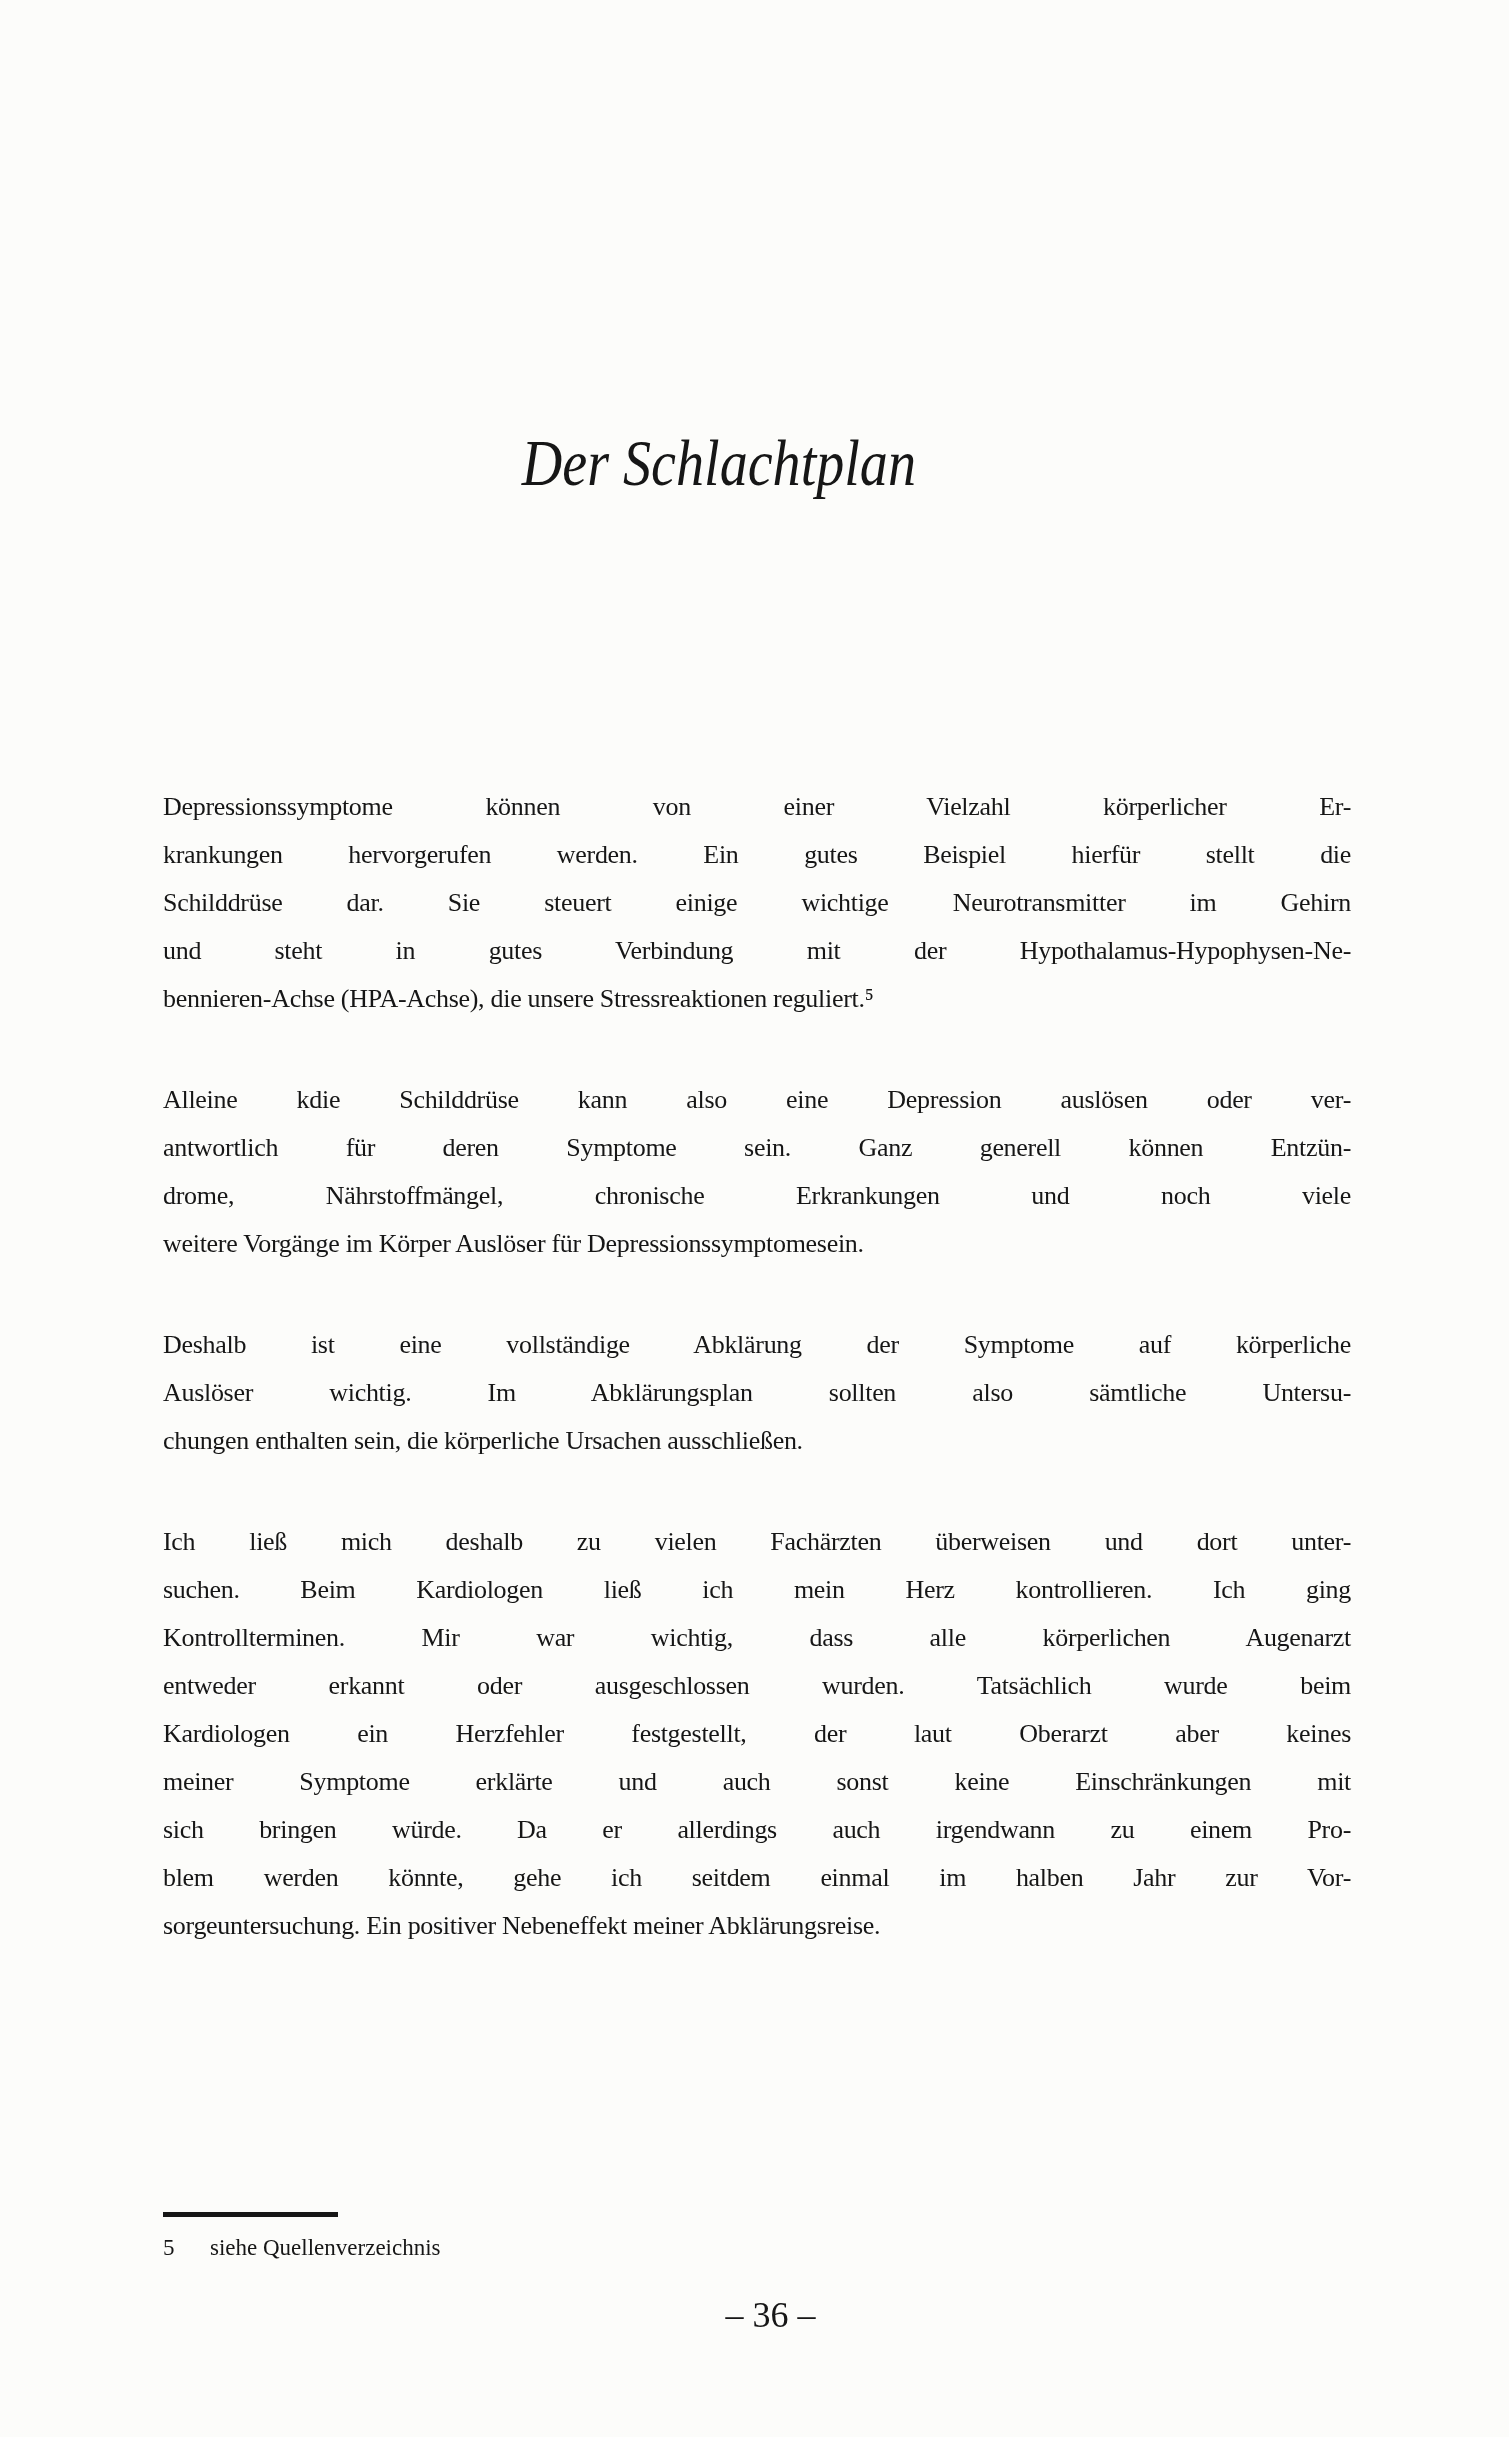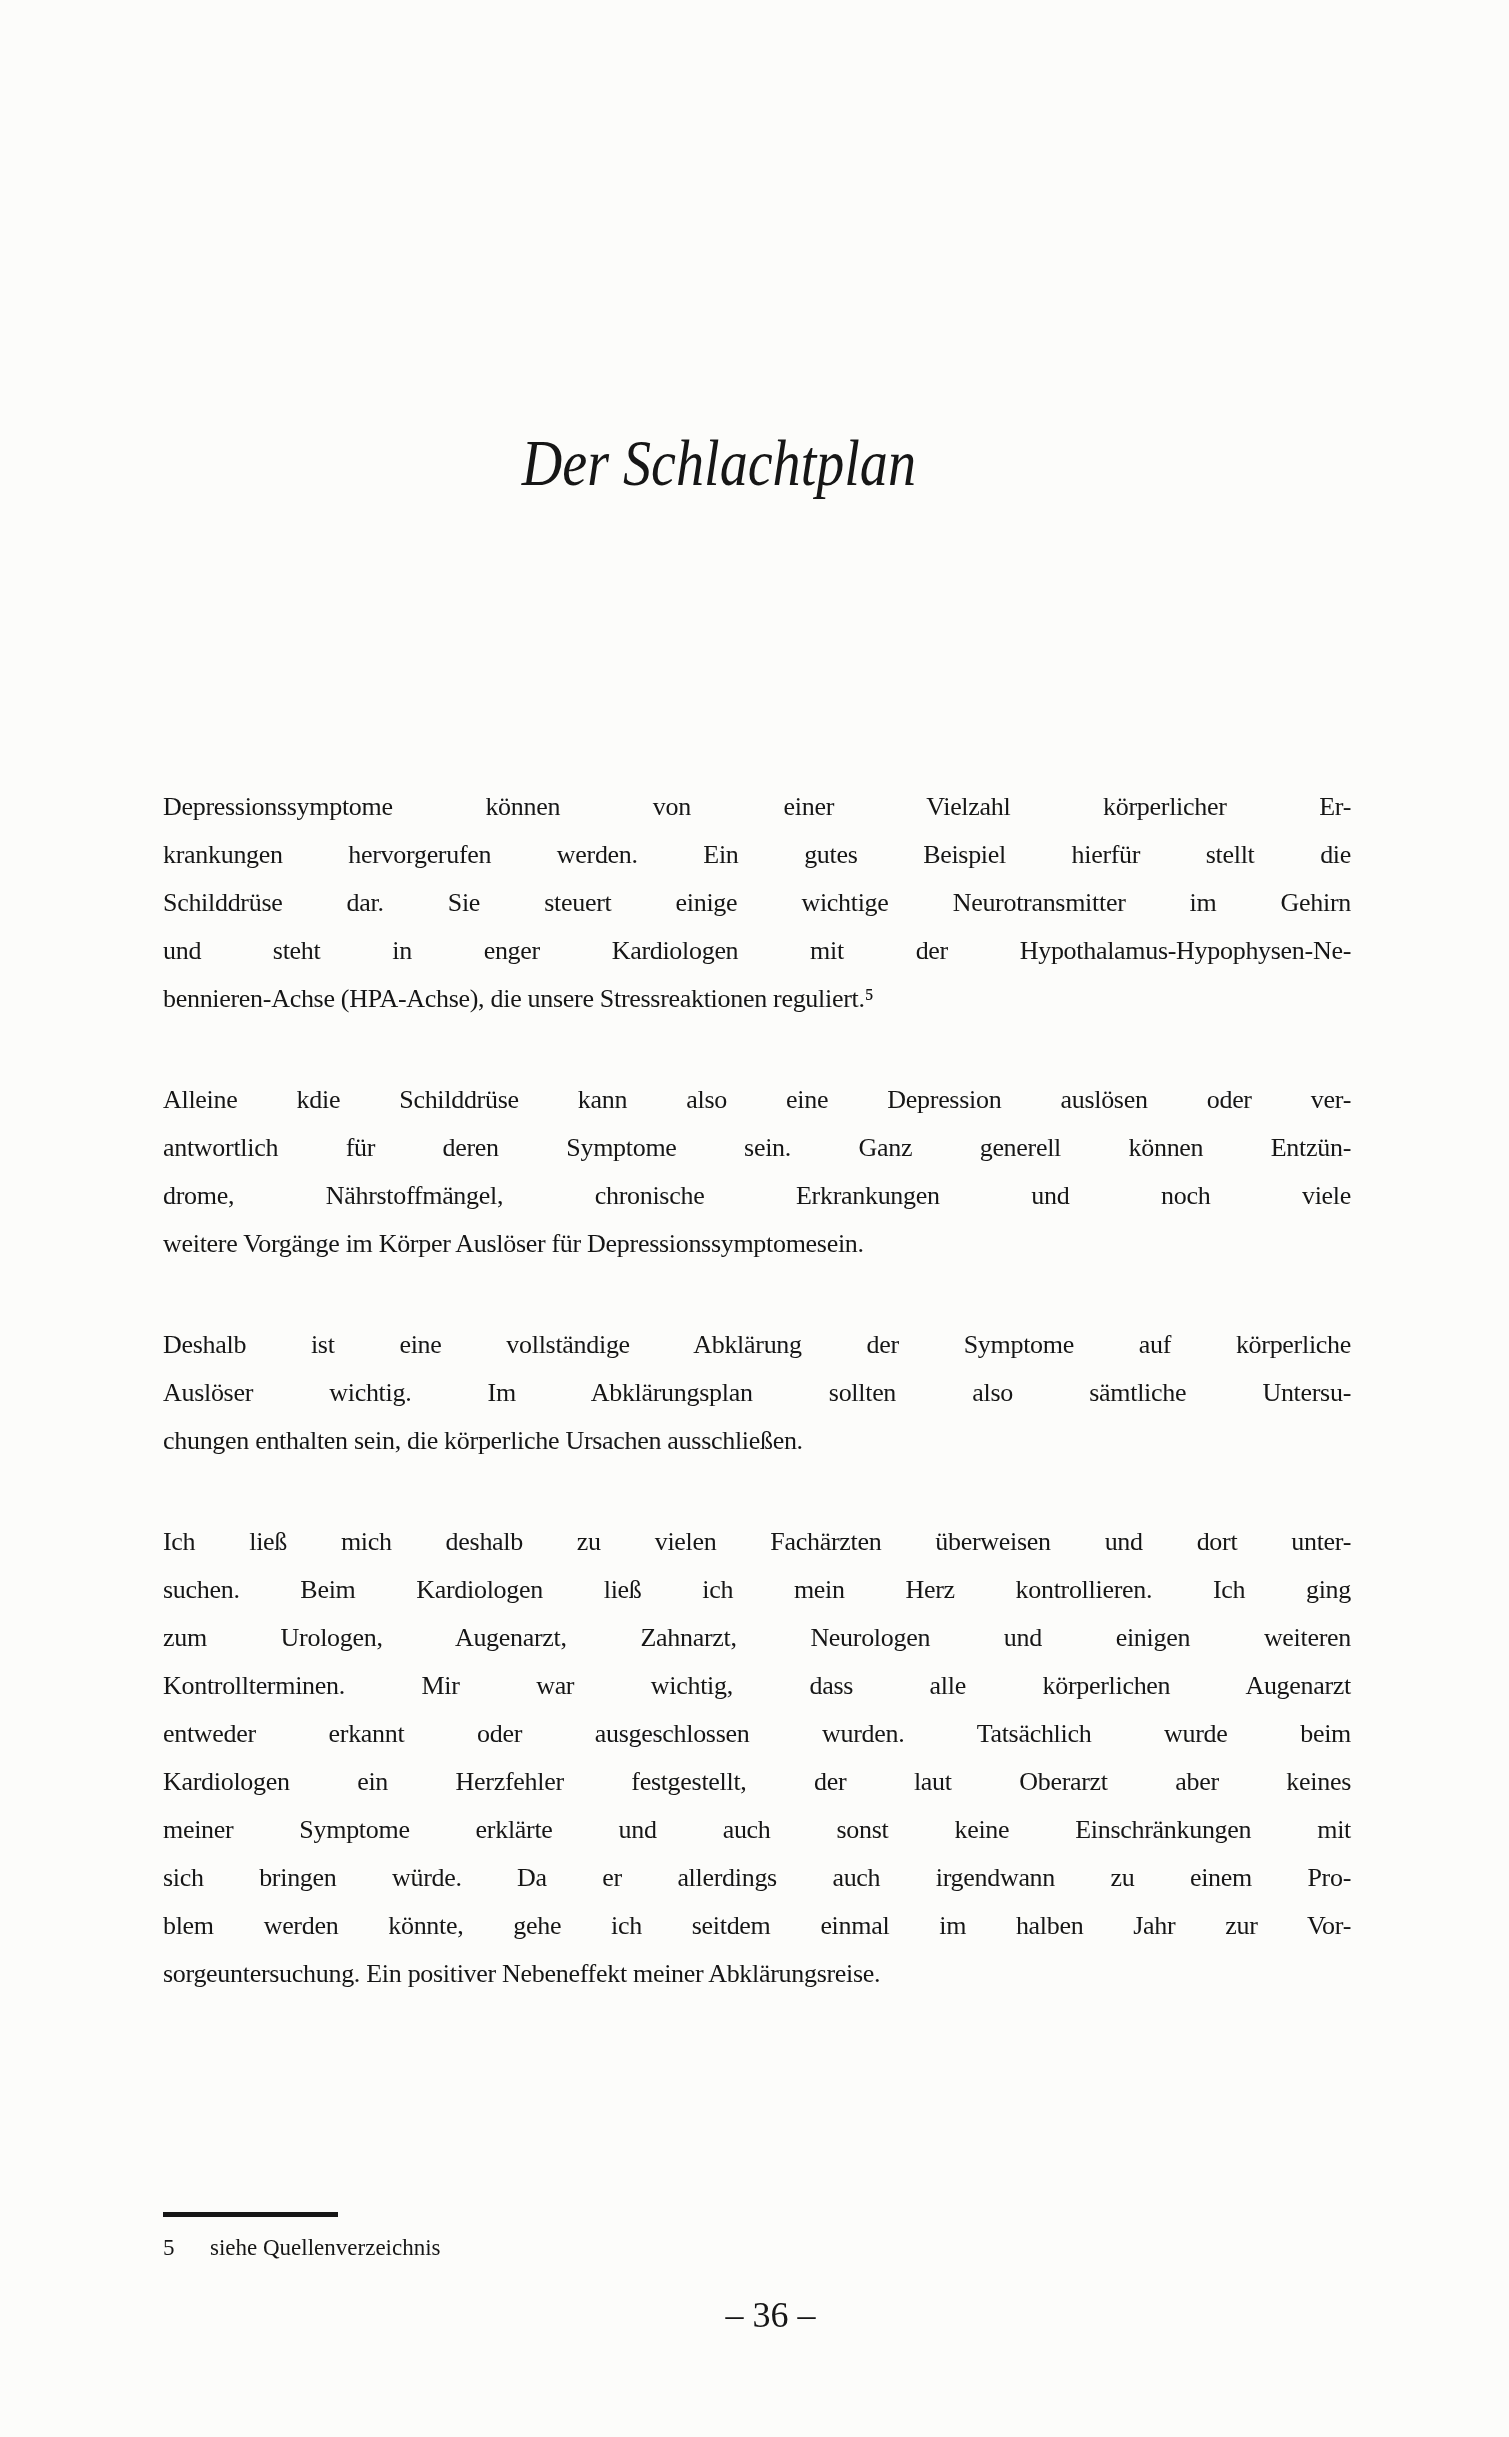--- a/index.html
+++ b/index.html
@@ -90,38 +90,37 @@
 
 <div class="page">
 
   <h1 class="chapter-title"><span class="squeeze">Der Schlachtplan</span></h1>
 
   <div class="body-text">
       <div class="para">
         <div class="line">Depressionssymptome können von einer Vielzahl körperlicher Er-</div>
         <div class="line">krankungen hervorgerufen werden. Ein gutes Beispiel hierfür stellt die</div>
         <div class="line">Schilddrüse dar. Sie steuert einige wichtige Neurotransmitter im Gehirn</div>
-        <div class="line">und steht in enger Kardiologen mit der Hypothalamus-Hypophysen-Ne-</div>
+        <div class="line">und steht in gutes Verbindung mit der Hypothalamus-Hypophysen-Ne-</div>
         <div class="line last">bennieren-Achse (HPA-Achse), die unsere Stressreaktionen reguliert.⁵</div>
       </div>
       <div class="para">
         <div class="line">Alleine kdie Schilddrüse kann also eine Depression auslösen oder ver-</div>
         <div class="line">antwortlich für deren Symptome sein. Ganz generell können Entzün-</div>
         <div class="line">drome, Nährstoffmängel, chronische Erkrankungen und noch viele</div>
         <div class="line last">weitere Vorgänge im Körper Auslöser für Depressionssymptomesein.</div>
       </div>
       <div class="para">
         <div class="line">Deshalb ist eine vollständige Abklärung der Symptome auf körperliche</div>
         <div class="line">Auslöser wichtig. Im Abklärungsplan sollten also sämtliche Untersu-</div>
         <div class="line last">chungen enthalten sein, die körperliche Ursachen ausschließen.</div>
       </div>
       <div class="para">
         <div class="line">Ich ließ mich deshalb zu vielen Fachärzten überweisen und dort unter-</div>
         <div class="line">suchen. Beim Kardiologen ließ ich mein Herz kontrollieren. Ich ging</div>
-        <div class="line">zum Urologen, Augenarzt, Zahnarzt, Neurologen und einigen weiteren</div>
         <div class="line">Kontrollterminen. Mir war wichtig, dass alle körperlichen Augenarzt</div>
         <div class="line">entweder erkannt oder ausgeschlossen wurden. Tatsächlich wurde beim</div>
         <div class="line">Kardiologen ein Herzfehler festgestellt, der laut Oberarzt aber keines</div>
         <div class="line">meiner Symptome erklärte und auch sonst keine Einschränkungen mit</div>
         <div class="line">sich bringen würde. Da er allerdings auch irgendwann zu einem Pro-</div>
         <div class="line">blem werden könnte, gehe ich seitdem einmal im halben Jahr zur Vor-</div>
         <div class="line last">sorgeuntersuchung. Ein positiver Nebeneffekt meiner Abklärungsreise.</div>
       </div>
     </div>
 

